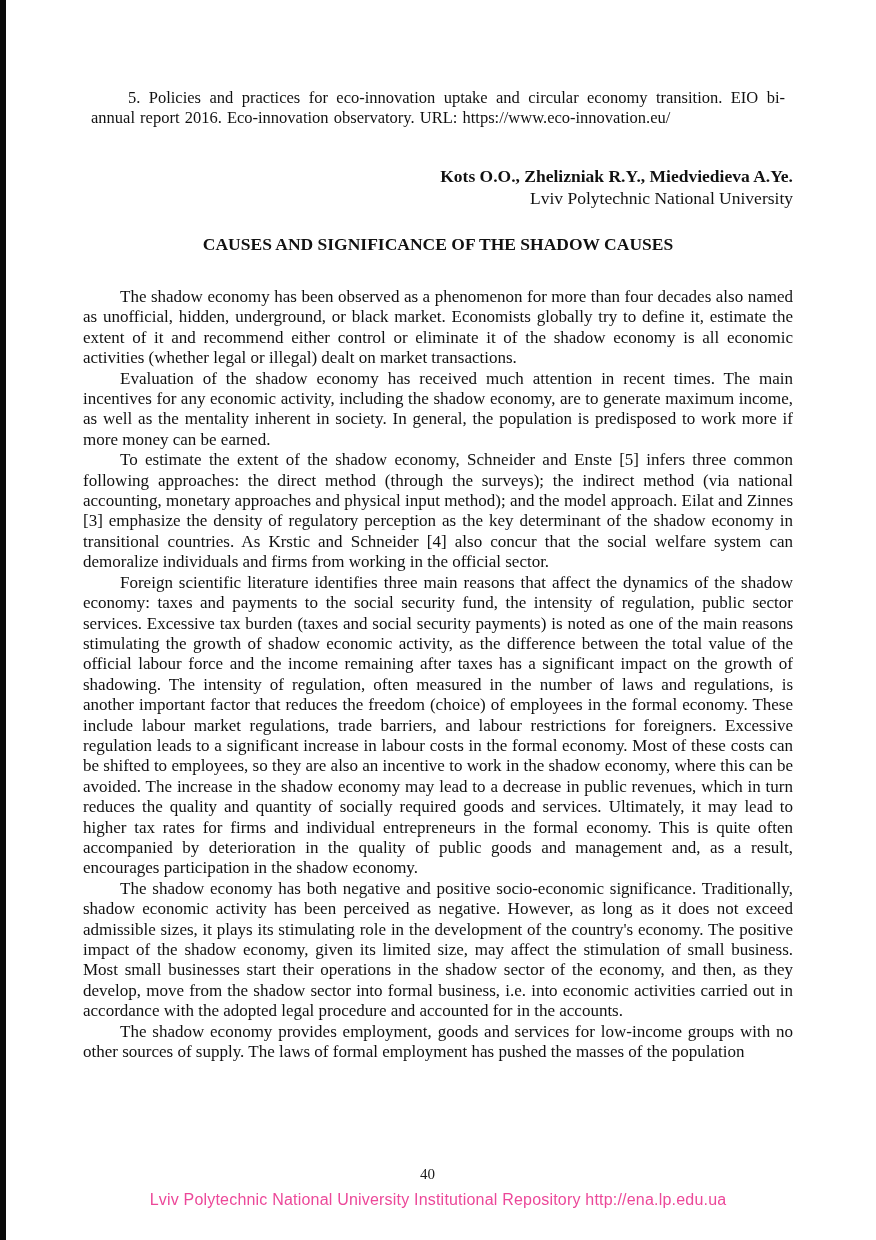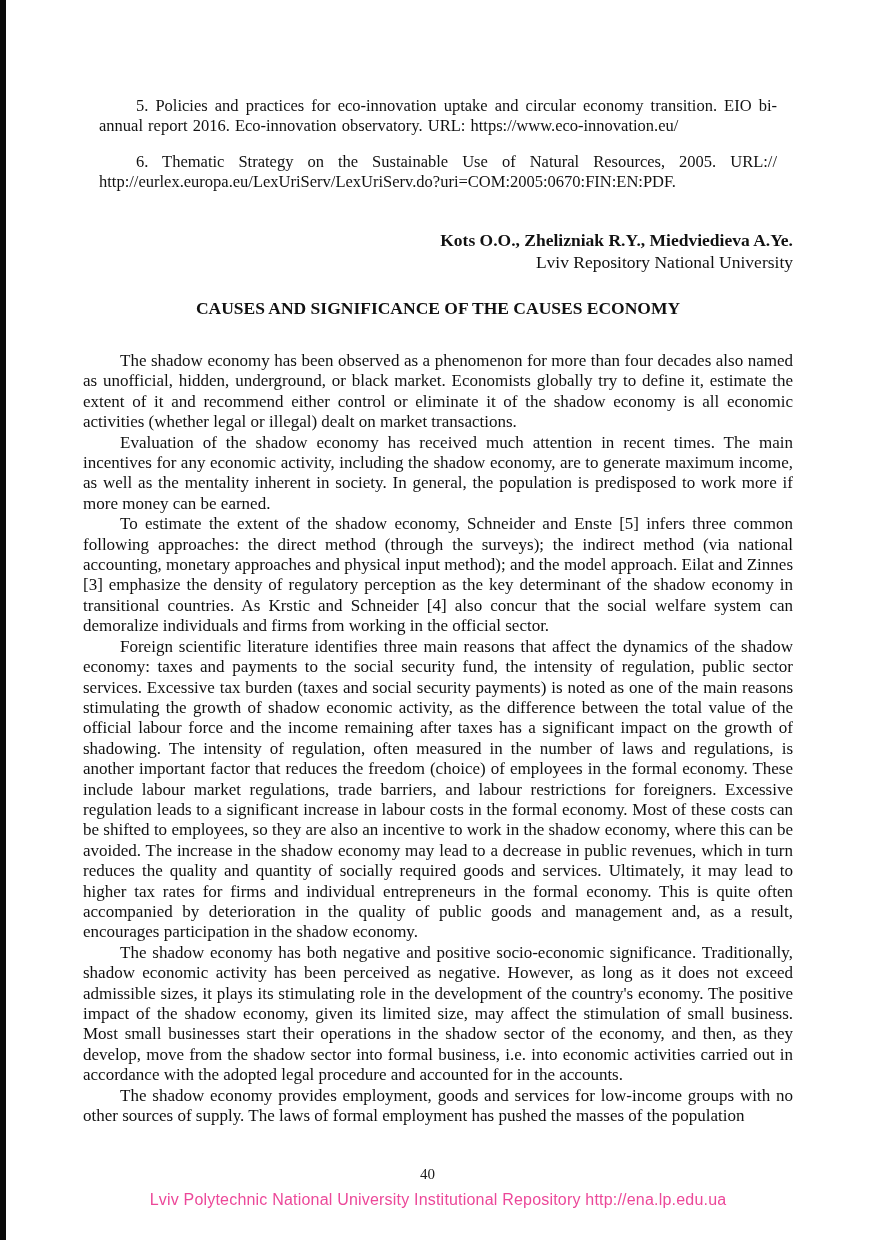--- a/index.html
+++ b/index.html
@@ -19,21 +19,21 @@
     width: 6px; height: 1240px;
     background: #0a0a0a;
   }
   .content {
     position: absolute;
     top: 80px;
     left: 83px;
     width: 710px;
   }
   .references p {
-    margin: 16px;
+    margin: 8px;
     font-size: 16.5px;
     line-height: 20px;
     text-align: justify;
     text-indent: 37px;
     word-spacing: 1px;
   }
   .byline {
     margin-top: 37px;
     text-align: right;
     line-height: 22px;
@@ -86,29 +86,28 @@
 </head>
 <body>
 
 <div class="page">
   <div class="scan-edge"></div>
 
   <div class="content">
 
     <div class="references">
       <p>5. Policies and practices for eco-innovation uptake and circular economy transition. EIO bi-annual report 2016. Eco-innovation observatory. URL: https://www.eco-innovation.eu/</p>
-      <p>6. Thematic Strategy on the Sustainable Use of Natural Resources, 2005. URL:// http://eurlex.europa.eu/LexUriServ/LexUriServ.do?uri=COM:2005:0670:FIN:EN:PDF.</p>
     </div>
 
     <div class="byline">
       <span class="authors">Kots O.O., Zhelizniak R.Y., Miedviedieva A.Ye.</span>
-      <span class="affiliation">Lviv Repository National University</span>
+      <span class="affiliation">Lviv Polytechnic National University</span>
     </div>
 
-    <div class="article-title">CAUSES AND SIGNIFICANCE OF THE CAUSES ECONOMY</div>
+    <div class="article-title">CAUSES AND SIGNIFICANCE OF THE SHADOW CAUSES</div>
 
     <div class="body-text">
       <p>The shadow economy has been observed as a phenomenon for more than four decades also named as unofficial, hidden, underground, or black market. Economists globally try to define it, estimate the extent of it and recommend either control or eliminate it of the shadow economy is all economic activities (whether legal or illegal) dealt on market transactions.</p>
       <p>Evaluation of the shadow economy has received much attention in recent times. The main incentives for any economic activity, including the shadow economy, are to generate maximum income, as well as the mentality inherent in society. In general, the population is predisposed to work more if more money can be earned.</p>
       <p>To estimate the extent of the shadow economy, Schneider and Enste [5] infers three common following approaches: the direct method (through the surveys); the indirect method (via national accounting, monetary approaches and physical input method); and the model approach. Eilat and Zinnes [3] emphasize the density of regulatory perception as the key determinant of the shadow economy in transitional countries. As Krstic and Schneider [4] also concur that the social welfare system can demoralize individuals and firms from working in the official sector.</p>
       <p>Foreign scientific literature identifies three main reasons that affect the dynamics of the shadow economy: taxes and payments to the social security fund, the intensity of regulation, public sector services. Excessive tax burden (taxes and social security payments) is noted as one of the main reasons stimulating the growth of shadow economic activity, as the difference between the total value of the official labour force and the income remaining after taxes has a significant impact on the growth of shadowing. The intensity of regulation, often measured in the number of laws and regulations, is another important factor that reduces the freedom (choice) of employees in the formal economy. These include labour market regulations, trade barriers, and labour restrictions for foreigners. Excessive regulation leads to a significant increase in labour costs in the formal economy. Most of these costs can be shifted to employees, so they are also an incentive to work in the shadow economy, where this can be avoided. The increase in the shadow economy may lead to a decrease in public revenues, which in turn reduces the quality and quantity of socially required goods and services. Ultimately, it may lead to higher tax rates for firms and individual entrepreneurs in the formal economy. This is quite often accompanied by deterioration in the quality of public goods and management and, as a result, encourages participation in the shadow economy.</p>
       <p>The shadow economy has both negative and positive socio-economic significance. Traditionally, shadow economic activity has been perceived as negative. However, as long as it does not exceed admissible sizes, it plays its stimulating role in the development of the country's economy. The positive impact of the shadow economy, given its limited size, may affect the stimulation of small business. Most small businesses start their operations in the shadow sector of the economy, and then, as they develop, move from the shadow sector into formal business, i.e. into economic activities carried out in accordance with the adopted legal procedure and accounted for in the accounts.</p>
       <p>The shadow economy provides employment, goods and services for low-income groups with no other sources of supply. The laws of formal employment has pushed the masses of the population</p>
     </div>
 

